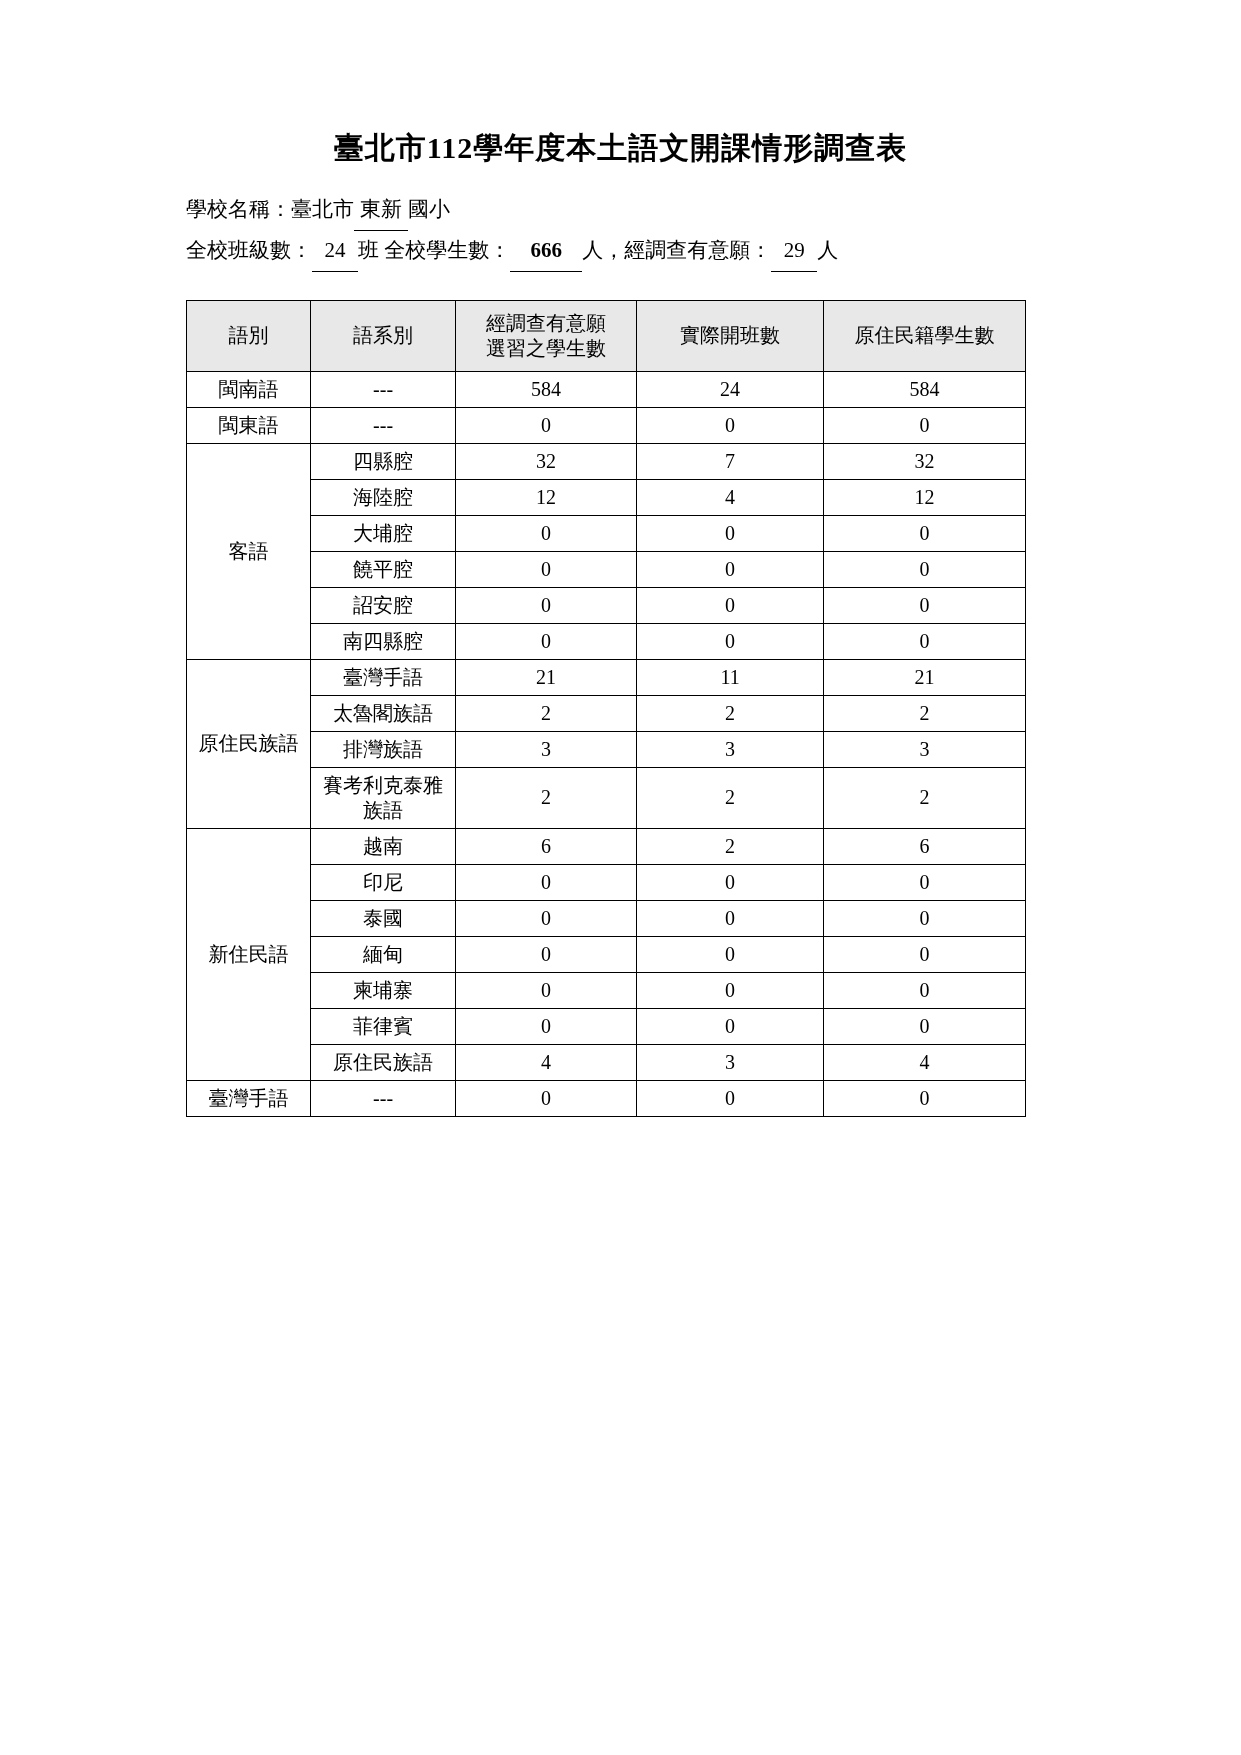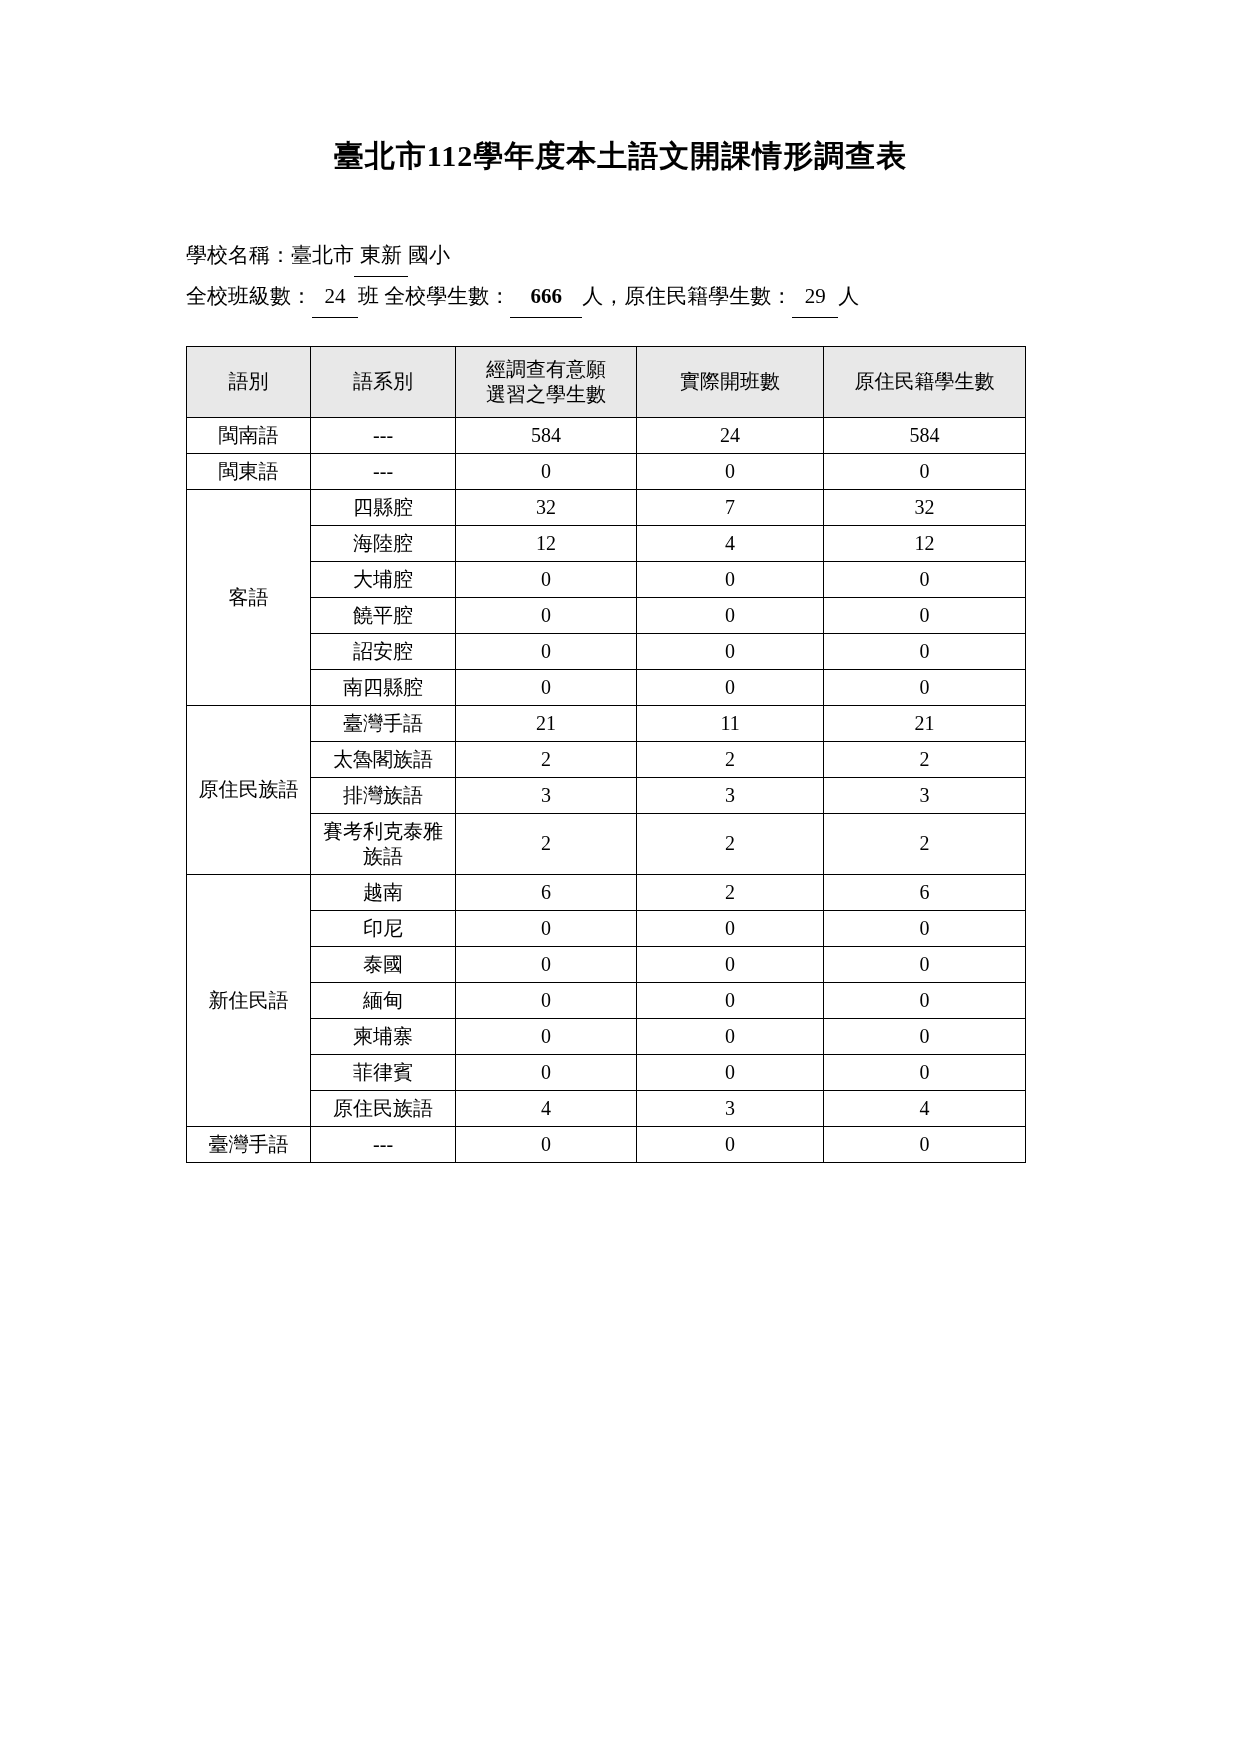--- a/index.html
+++ b/index.html
@@ -19,26 +19,26 @@
     width: 1241px;
     height: 1755px;
     box-sizing: border-box;
     padding: 0;
   }
   .doc-title {
     text-align: center;
     font-size: 30px;
     font-weight: bold;
     letter-spacing: 1px;
-    margin: 8px;
+    margin: 0;
     padding-top: 130px;
     line-height: 1.2;
   }
   .meta-block {
-    margin-top: 62px;
+    margin-top: 24px;
     padding-left: 186px;
     font-size: 21px;
     line-height: 1.9;
   }
   .meta-line {
     white-space: nowrap;
   }
   .blank-val {
     display: inline-block;
     border-bottom: 1.5px solid #000;
@@ -103,21 +103,21 @@
 <div class="page">
 
   <h1 class="doc-title">臺北市112學年度本土語文開課情形調查表</h1>
 
   <div class="meta-block">
     <div class="meta-line">
       <span>學校名稱：臺北市</span><span class="blank-val">東新</span><span>國小</span>
     </div>
     <div class="meta-line">
       <span>全校班級數：</span><span class="blank-val">24</span><span>班</span>
-      <span>全校學生數：</span><span class="blank-val wide">666</span><span>人，</span><span>原住民籍學生數：</span><span class="blank-val">29</span><span>人</span>
+      <span>全校學生數：</span><span class="blank-val wide">666</span><span>人，</span><span>經調查有意願：</span><span class="blank-val">29</span><span>人</span>
     </div>
   </div>
 
   <table class="survey">
     <colgroup>
       <col class="c0">
         <col class="c1">
         <col class="c2">
         <col class="c3">
         <col class="c4">

